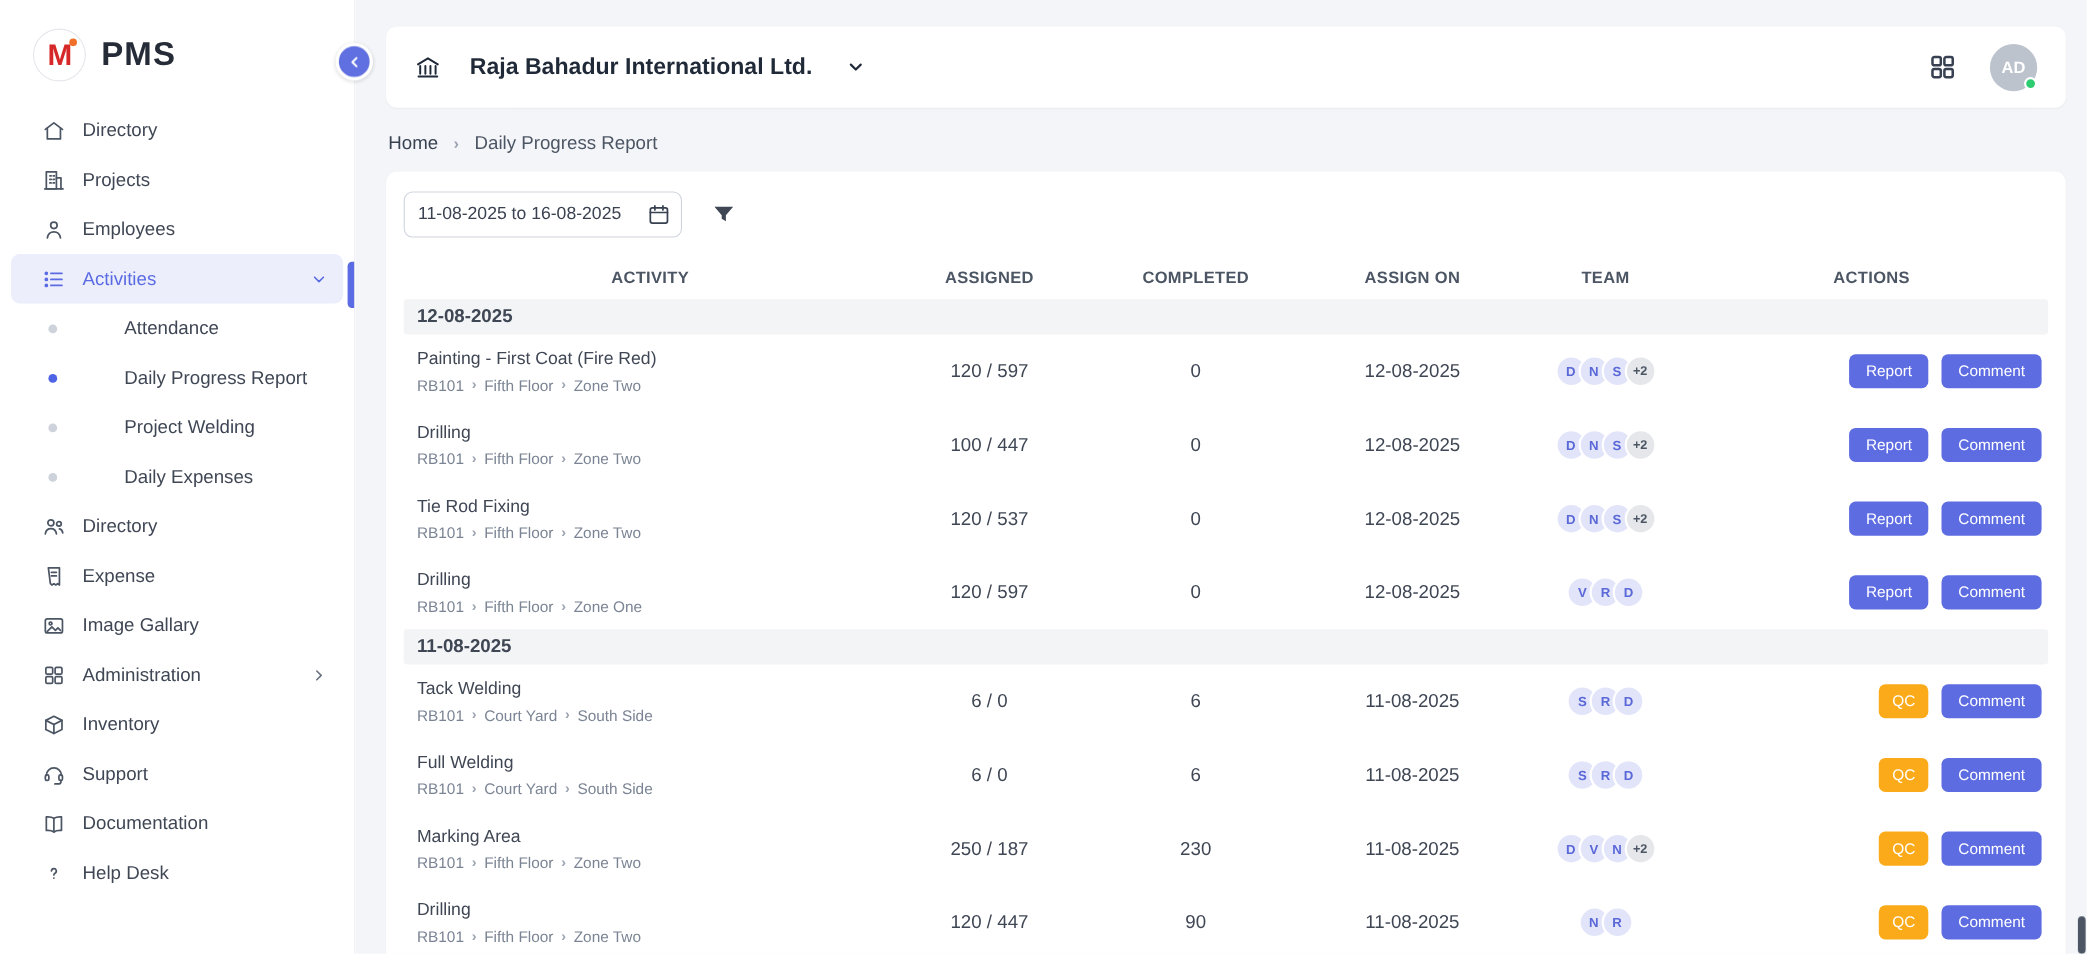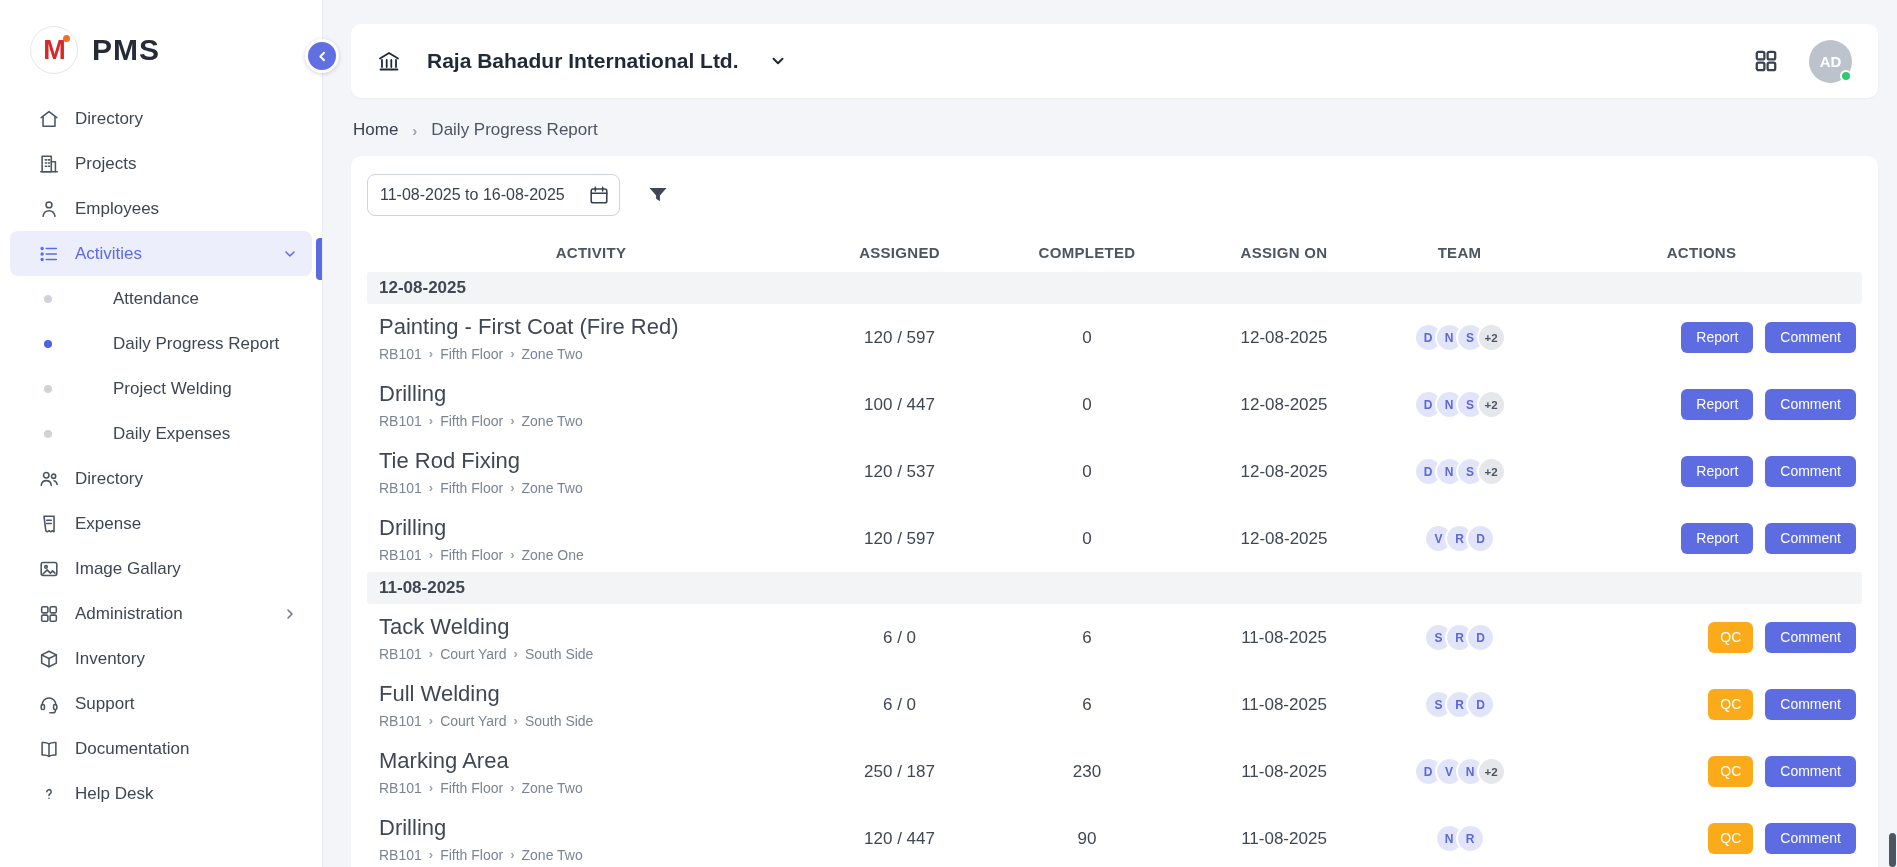--- a/index.html
+++ b/index.html
@@ -81,21 +81,21 @@
   .thead, .trow { display:grid; grid-template-columns:448px 169px 206px 188px 163px 1fr; align-items:center; }
   .thead { height:40px; }
   .th { text-align:center; font-size:15px; font-weight:600; color:#4b5563; letter-spacing:.3px;
         text-transform:uppercase; }
 
   .group-row { height:32px; background:#f3f4f6; border-radius:3px; display:flex; align-items:center;
                padding:0 12px; font-size:17px; font-weight:700; color:#3f4654; }
 
   .trow { min-height:67px; }
   .c-activity { padding-left:12px; }
-  .act-title { font-size:22px; color:#3f4654; margin-bottom:6px; }
+  .act-title { font-size:16px; color:#3f4654; margin-bottom:6px; }
   .act-path { font-size:14px; color:#7b8494; display:flex; align-items:center; gap:7px; }
   .act-path .sep { color:#9aa2b1; font-size:13px; font-weight:700; line-height:1; }
   .num { text-align:center; font-size:17px; color:#3f4654; }
   .avatars { display:flex; justify-content:center; }
   .av { width:29px; height:29px; border-radius:50%; background:#e2e5f9; color:#5a68d8; font-size:12px;
         font-weight:600; display:flex; align-items:center; justify-content:center; border:2px solid #fff;
         margin-left:-8px; cursor:pointer; }
   .av:first-child { margin-left:0; }
   .av.extra { background:#e5e7eb; color:#4b5563; font-size:11.5px; }
   .c-actions { display:flex; justify-content:flex-end; gap:12px; padding-right:6px; }

